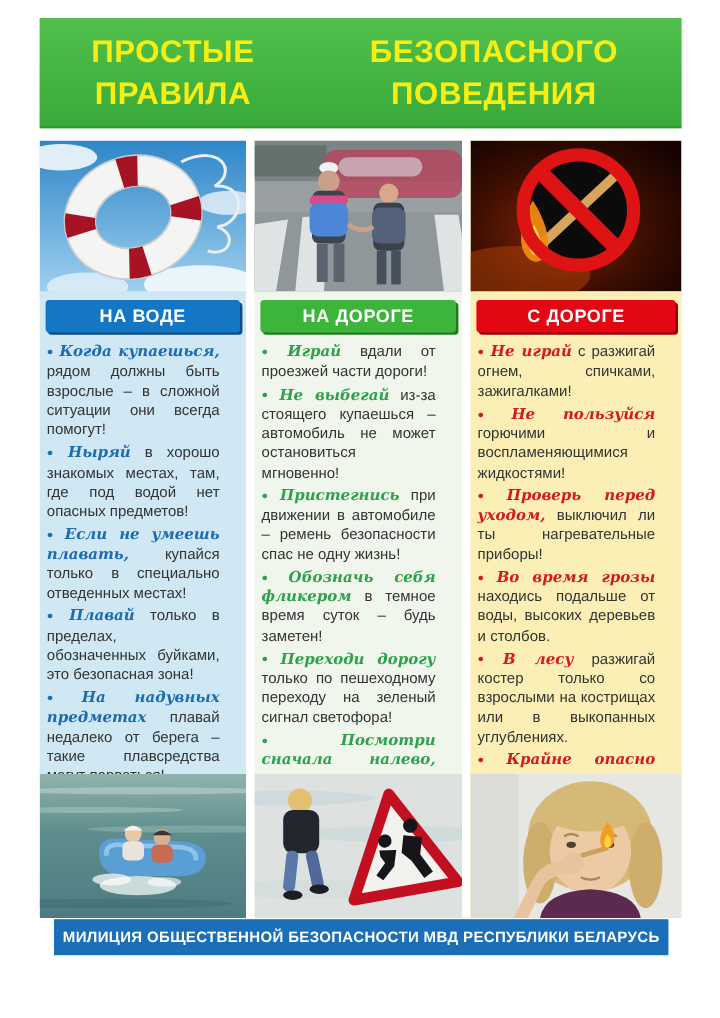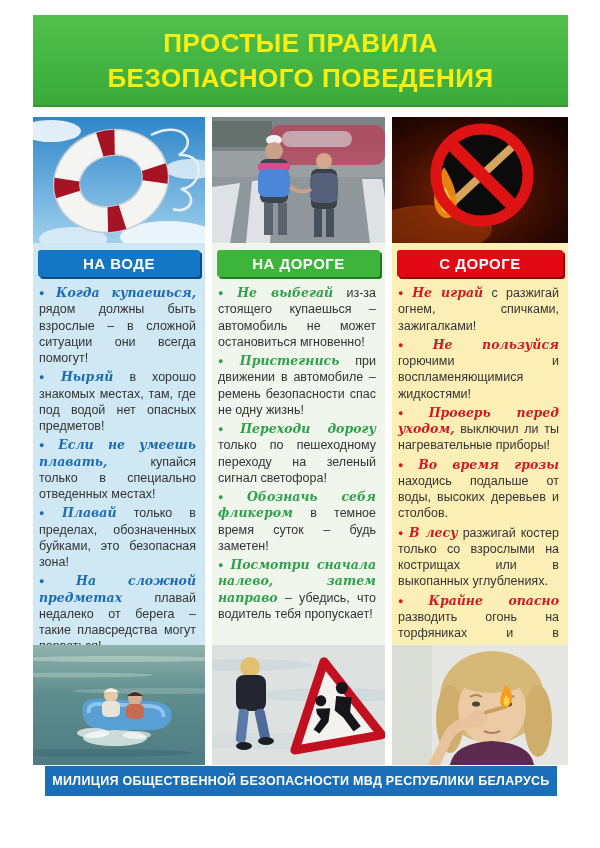--- a/index.html
+++ b/index.html
@@ -9,21 +9,21 @@
     width: 600px; height: 848px;
     background: #ffffff;
     font-family: "Liberation Sans", sans-serif;
     overflow: hidden;
   }
   
   .title-banner {
     position: absolute; left: 33px; top: 15px;
     width: 535px; height: 92px;
     background: linear-gradient(180deg, #52c04b 0%, #42b341 60%, #3aa93a 100%);
-    display: flex; flex-direction: column; justify-content: center; align-items: center;
+    display: flex; flex-direction: row; justify-content: center; align-items: center;
     box-shadow: inset 0 -2px 0 rgba(0,60,0,.15);
   }
   .title-line {
     color: #f8ee12; font-weight: bold; font-size: 26px; line-height: 35px;
     letter-spacing: .5px; text-align: center;
   }
   
   .columns {
     position: absolute; left: 33px; top: 117px;
     width: 535px; height: 648px;
@@ -41,21 +41,21 @@
     flex: none; height: 27px; margin: 7px 5px 6px;
     border-radius: 3px;
     display: flex; align-items: center; justify-content: center;
     color: #ffffff; font-weight: bold; font-size: 15px; letter-spacing: .5px;
   }
   .col-water .col-header { background:#1377c5; box-shadow: 2px 2px 0 #0d4d86; }
   .col-road  .col-header { background:#3cb53a; box-shadow: 2px 2px 0 #1e7a1f; }
   .col-fire  .col-header { background:#e30613; box-shadow: 2px 2px 0 #8e040e; }
   .col-body {
     flex: 1 1 auto; overflow: hidden;
-    padding: 2px 9px 0 6px;
+    padding: 2px 22px 0 6px;
   }
   .item {
     text-align: justify; font-size: 12.5px; line-height: 1.3;
     color: #333333; margin-bottom: 3px;
   }
   .bullet::before { content: "●"; font-size: 9px; margin-right: 4px; position: relative; top: -1px; }
   .col-water .bullet::before, .col-water .lead { color: #1b6cb4; }
   .col-road  .bullet::before, .col-road  .lead { color: #2fa14c; }
   .col-fire  .bullet::before, .col-fire  .lead { color: #d31a22; }
   .lead { font-family: "DejaVu Serif", serif; font-style: italic; font-weight: bold; }
@@ -103,21 +103,21 @@
             <ellipse cx="78" cy="64" rx="45" ry="38" fill="none" stroke="#a51325" stroke-width="25" stroke-dasharray="15 50.4"></ellipse>
           </g>
         </svg>
       </figure>
       <div class="col-header">НА ВОДЕ</div>
       <div class="col-body">
         <p class="item"><span class="bullet"></span><span class="lead">Когда купаешься,</span> <span>рядом должны быть взрослые – в сложной ситуации они всегда помогут!</span></p>
         <p class="item"><span class="bullet"></span><span class="lead">Ныряй</span> <span>в хорошо знакомых местах, там, где под водой нет опасных предметов!</span></p>
         <p class="item"><span class="bullet"></span><span class="lead">Если не умеешь плавать,</span> <span>купайся только в специально отведенных местах!</span></p>
         <p class="item"><span class="bullet"></span><span class="lead">Плавай</span> <span>только в пределах, обозначенных буйками, это безопасная зона!</span></p>
-        <p class="item"><span class="bullet"></span><span class="lead">На сложной предметах</span> <span>плавай недалеко от берега – такие плавсредства могут порваться!</span></p>
+        <p class="item"><span class="bullet"></span><span class="lead">На надувных предметах</span> <span>плавай недалеко от берега – такие плавсредства могут порваться!</span></p>
       </div>
       <figure class="photo photo-bottom">
         <svg viewBox="0 0 172 120" preserveAspectRatio="none">
           <defs>
             <linearGradient id="wat1" x1="0" y1="0" x2="0" y2="1">
               <stop offset="0" stop-color="#8fb3ac"></stop>
                 <stop offset=".4" stop-color="#5f8e8e"></stop>
                 <stop offset="1" stop-color="#4d7b82"></stop>
             </linearGradient>
           </defs>
@@ -165,24 +165,25 @@
           <circle cx="112" cy="44" r="8" fill="#d8a88a"></circle>
           <rect x="99" y="52" width="26" height="40" rx="6" fill="#3a4148"></rect>
           <rect x="98" y="56" width="28" height="30" rx="7" fill="#55607a"></rect>
           <rect x="102" y="92" width="8" height="28" fill="#46505c"></rect>
           <rect x="114" y="92" width="8" height="28" fill="#46505c"></rect>
           <path d="M78 70 Q90 78 99 72" stroke="#caa088" stroke-width="4" fill="none"></path>
         </svg>
       </figure>
       <div class="col-header">НА ДОРОГЕ</div>
       <div class="col-body">
+        <p class="item"><span class="bullet"></span><span class="lead">Играй</span> <span>вдали от проезжей части дороги!</span></p>
         <p class="item"><span class="bullet"></span><span class="lead">Не выбегай</span> <span>из-за стоящего купаешься – автомобиль не может остановиться мгновенно!</span></p>
         <p class="item"><span class="bullet"></span><span class="lead">Пристегнись</span> <span>при движении в автомобиле – ремень безопасности спас не одну жизнь!</span></p>
+        <p class="item"><span class="bullet"></span><span class="lead">Обозначь себя фликером</span> <span>в темное время суток – будь заметен!</span></p>
         <p class="item"><span class="bullet"></span><span class="lead">Переходи дорогу</span> <span>только по пешеходному переходу на зеленый сигнал светофора!</span></p>
-        <p class="item"><span class="bullet"></span><span class="lead">Обозначь себя фликером</span> <span>в темное время суток – будь заметен!</span></p>
         <p class="item"><span class="bullet"></span><span class="lead">Посмотри сначала налево, затем направо</span> <span>– убедись, что водитель тебя пропускает!</span></p>
       </div>
       <figure class="photo photo-bottom">
         <svg viewBox="0 0 173 120" preserveAspectRatio="none">
           <rect width="173" height="120" fill="#dde2e0"></rect>
           <ellipse cx="30" cy="20" rx="70" ry="6" fill="#c3d2d8" opacity=".5"></ellipse>
           <ellipse cx="120" cy="50" rx="80" ry="7" fill="#c3d2d8" opacity=".4"></ellipse>
           <ellipse cx="60" cy="96" rx="90" ry="8" fill="#cdd8da" opacity=".5"></ellipse>
           <circle cx="38" cy="22" r="10" fill="#e3c070"></circle>
           <rect x="24" y="30" width="30" height="36" rx="8" fill="#23262e"></rect>

